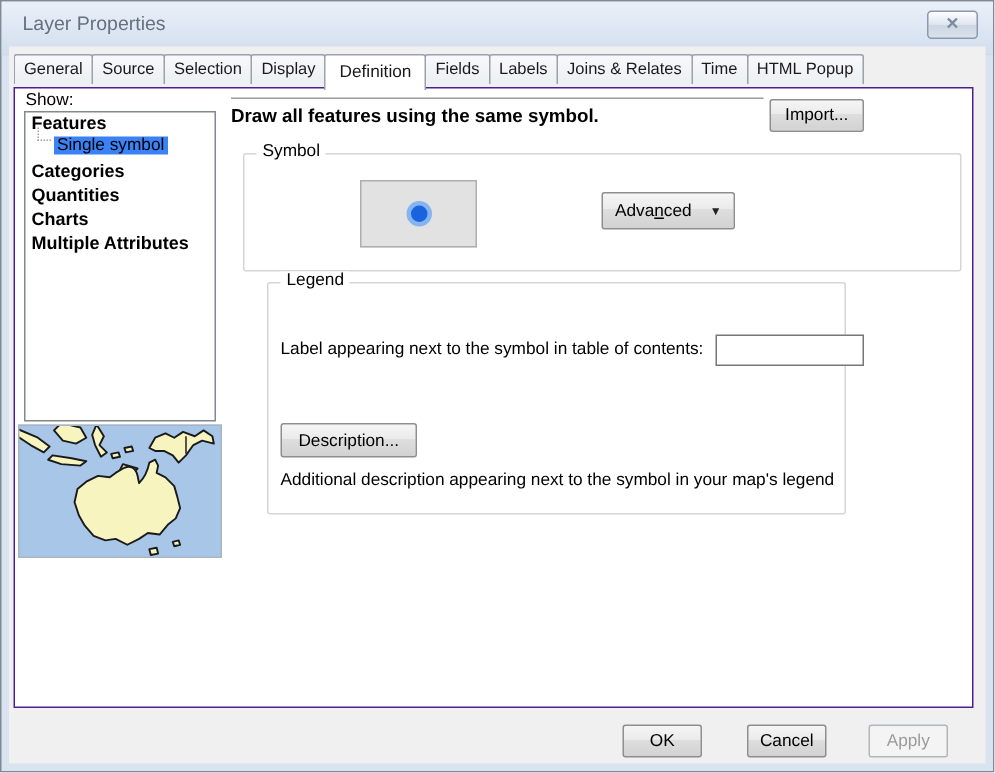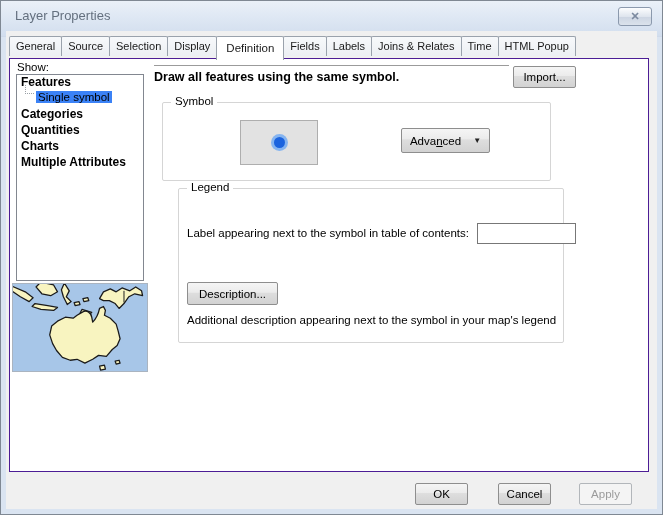--- a/index.html
+++ b/index.html
@@ -72,21 +72,21 @@
     border:1px solid #8e8e8e; border-radius:2px; font-size:11.5px; color:#000;
     display:flex; align-items:center; justify-content:center; cursor:default;
     font-family:"Liberation Sans", sans-serif;
   }
   .import-btn { position:absolute; left:503px; top:7px; width:63px; height:22px; }
   .groupbox { position:absolute; border:1px solid #d5d5d5; border-radius:2px; }
   .groupbox .gtitle {
     position:absolute; top:-8px; left:8px; background:#fff; padding:0 4px;
     font-size:11.5px; color:#000;
   }
-  .symbol-group { left:152px; top:43px; width:389px; height:79px; }
+  .symbol-group { left:152px; top:43px; width:479px; height:79px; }
   .symbol-well {
     position:absolute; left:77px; top:17px; width:78px; height:45px;
     background:#e2e2e2; border:1px solid #aeaeae;
     display:flex; align-items:center; justify-content:center;
   }
   .pt-outer { width:17px; height:17px; border-radius:50%; background:#85b4f0; display:flex; align-items:center; justify-content:center; }
   .pt-inner { width:11px; height:11px; border-radius:50%; background:#1b63de; }
   .advanced-btn { position:absolute; left:238px; top:25px; width:89px; height:25px; }
   .advanced-btn .mn { text-decoration:underline; }
   .advanced-btn .arrow { font-size:8px; margin-left:12px; color:#222; }

